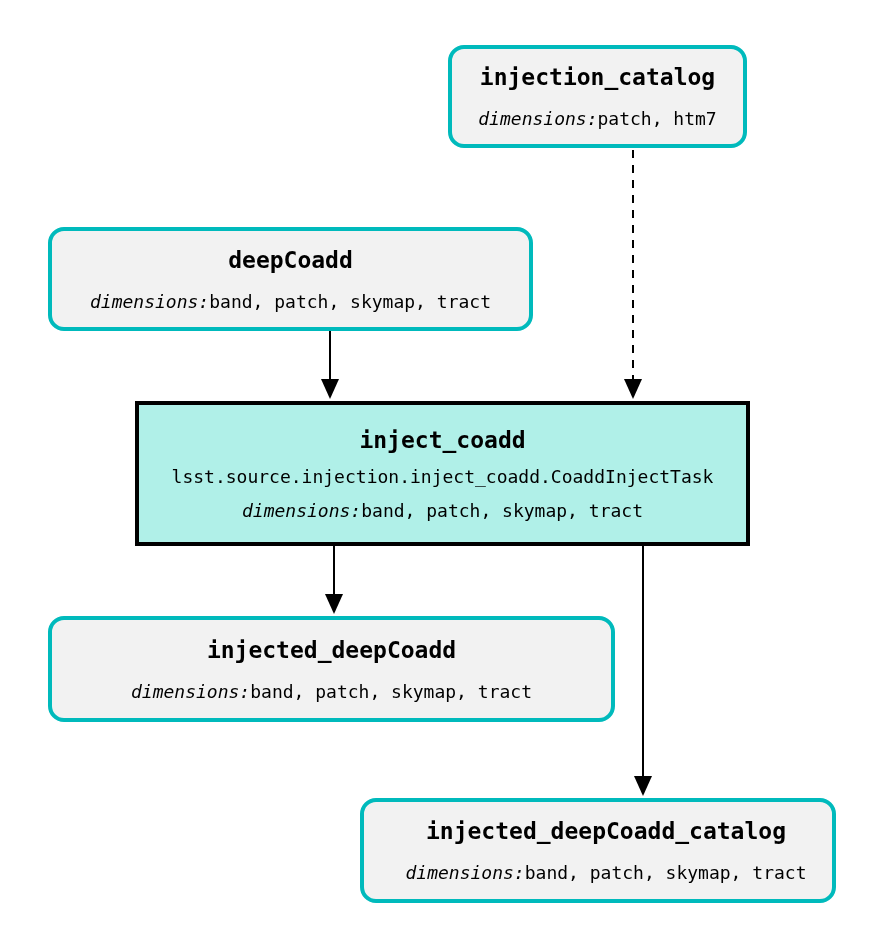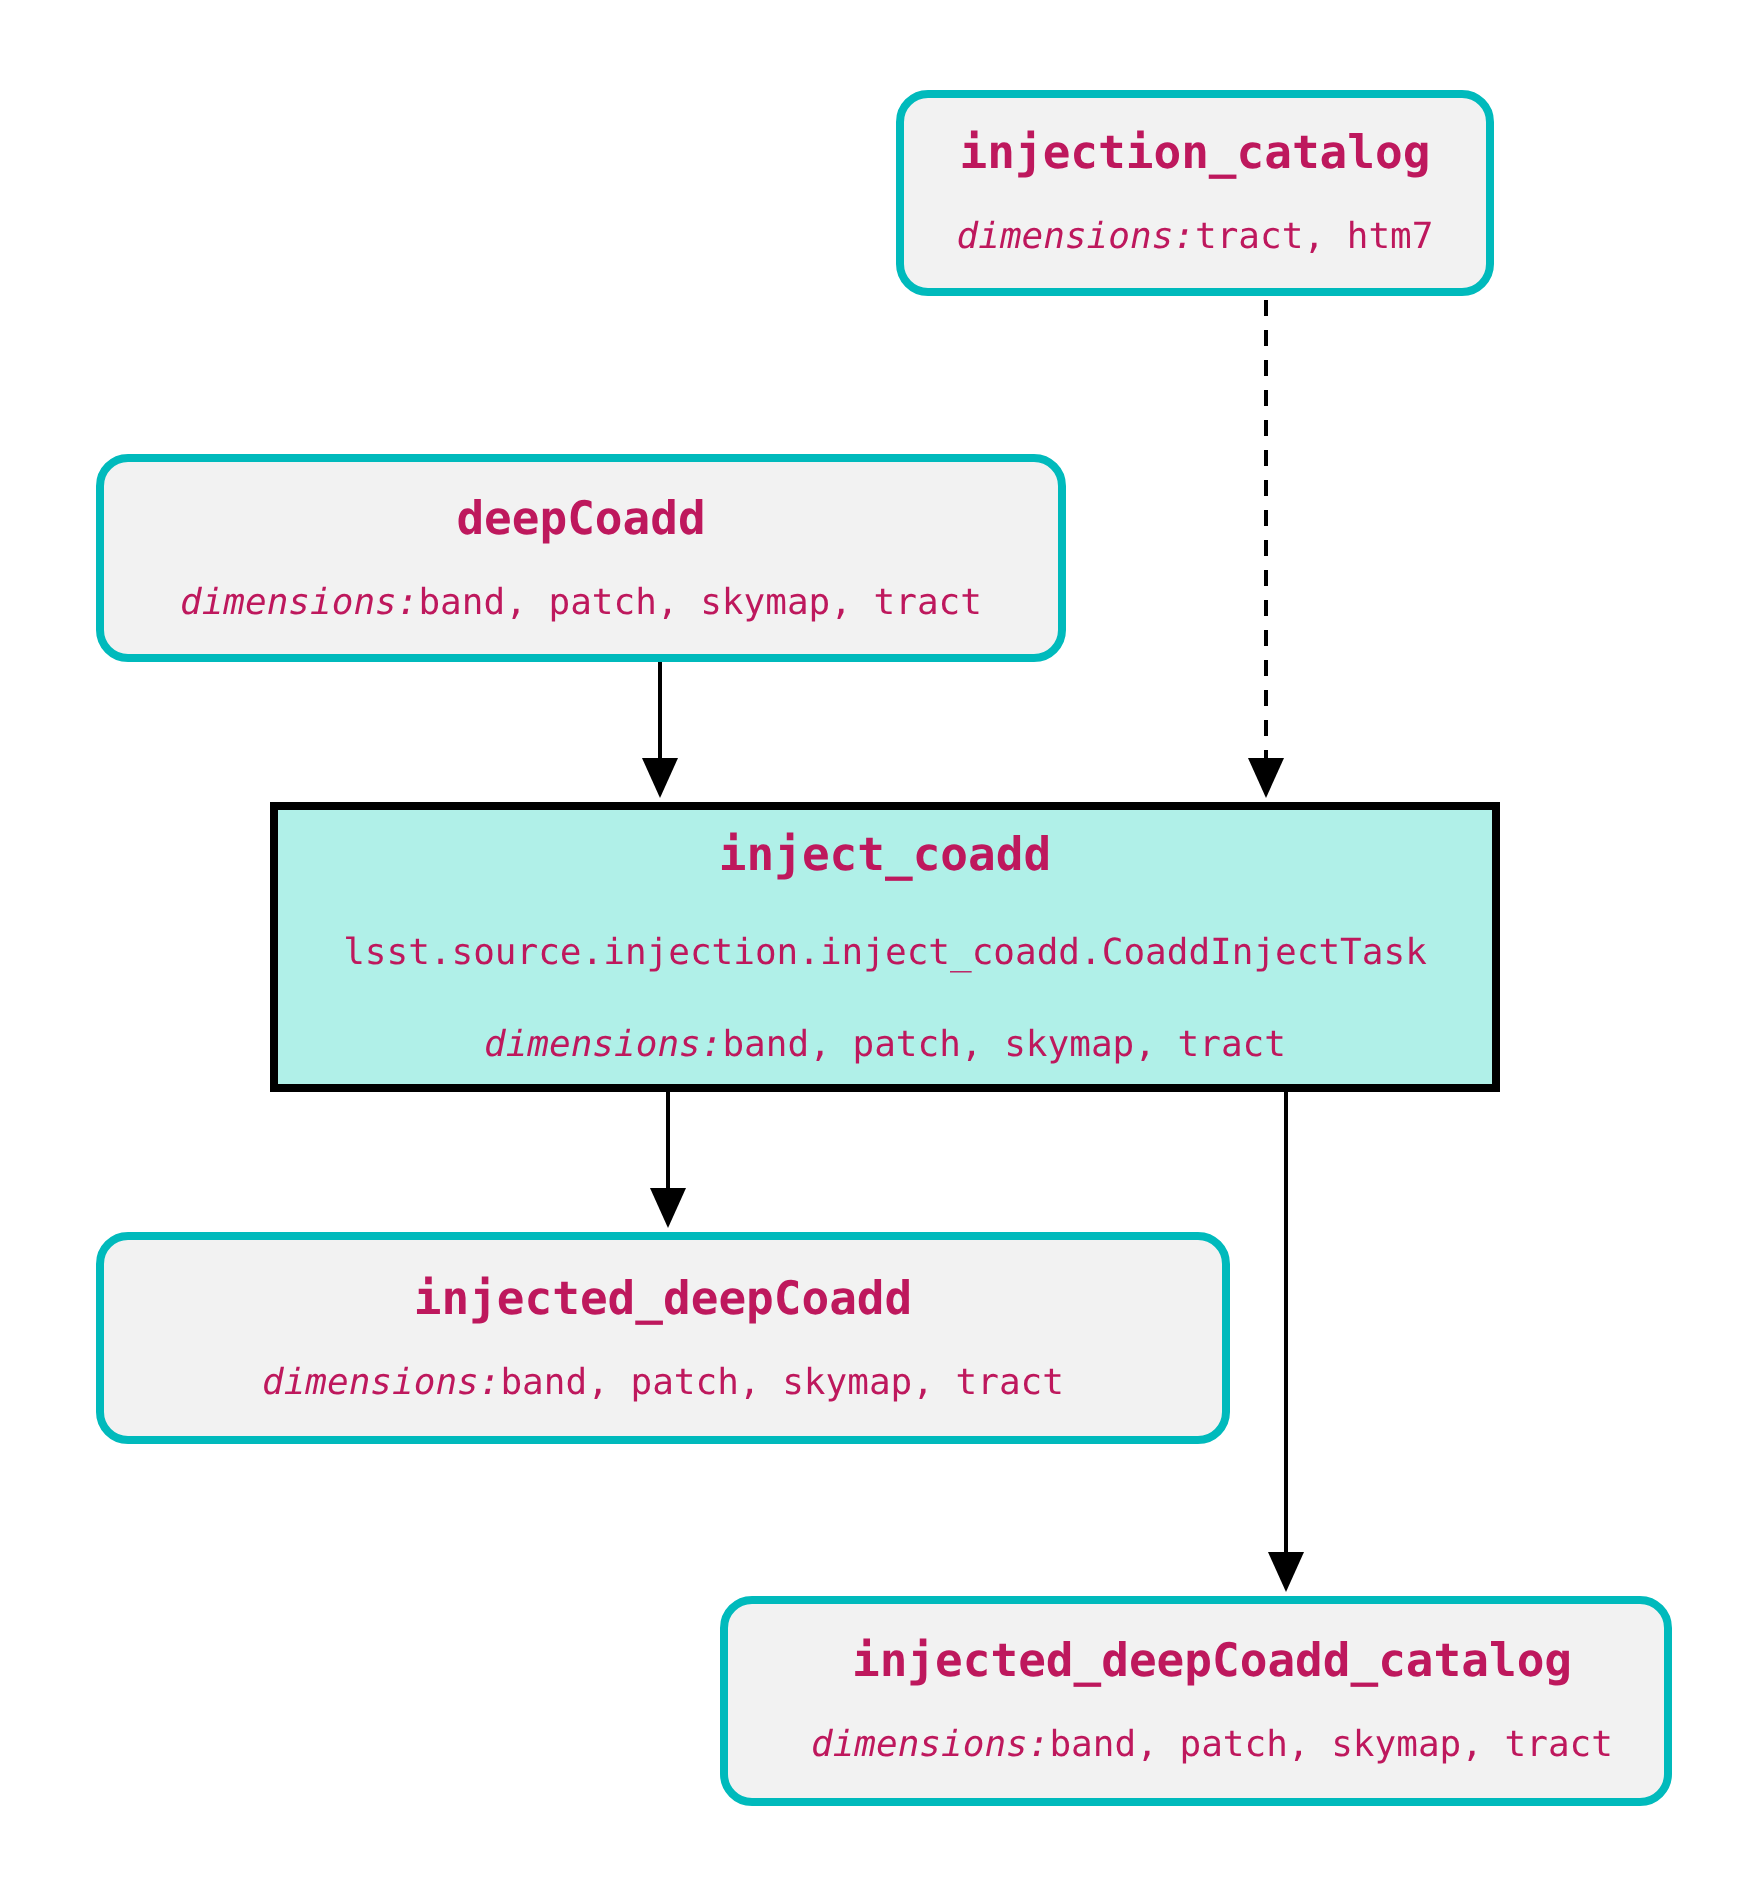--- a/index.html
+++ b/index.html
@@ -6,21 +6,21 @@
     margin: 0;
     padding: 0;
     background: #ffffff;
   }
   .canvas {
     position: relative;
     width: 882px;
     height: 952px;
     background: #ffffff;
     font-family: "DejaVu Sans Mono", "Liberation Mono", monospace;
-    color: #be185d;
+    color: #000000;
     overflow: hidden;
   }
   .node {
     position: absolute;
     box-sizing: border-box;
     display: flex;
     flex-direction: column;
     align-items: center;
     justify-content: center;
     text-align: center;
@@ -28,21 +28,21 @@
     border: 4px solid #00BABC;
   }
   .node.rounded {
     border-radius: 16px;
     gap: 18px;
   }
   .node.task {
     background: #B0F0E8;
     border: 4px solid #000000;
     border-radius: 0;
-    gap: 25px;
+    gap: 13px;
   }
   .node-title {
     font-weight: bold;
     font-size: 23px;
     line-height: 26px;
     white-space: nowrap;
   }
   .node-line {
     font-size: 18px;
     line-height: 21px;
@@ -69,21 +69,21 @@
   }
 </style>
 </head>
 <body>
 
 <div class="canvas">
 
   <div class="node rounded" style="left:448px; top:45px; width:299px; height:103px;">
     <div class="node-title">injection_catalog</div>
     <div class="node-line">
-      <span class="dims-label">dimensions:</span><span>tract, htm7</span>
+      <span class="dims-label">dimensions:</span><span>patch, htm7</span>
     </div>
   </div>
 
   <div class="node rounded" style="left:48px; top:227px; width:485px; height:104px;">
     <div class="node-title">deepCoadd</div>
     <div class="node-line">
       <span class="dims-label">dimensions:</span><span>band, patch, skymap, tract</span>
     </div>
   </div>
 

